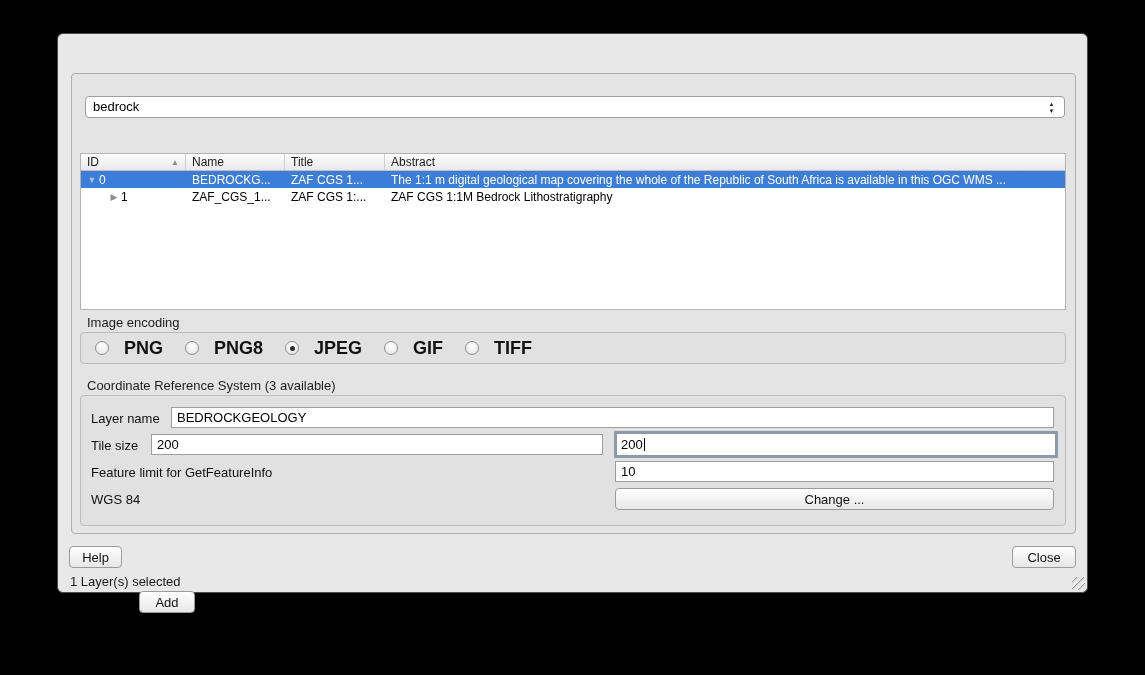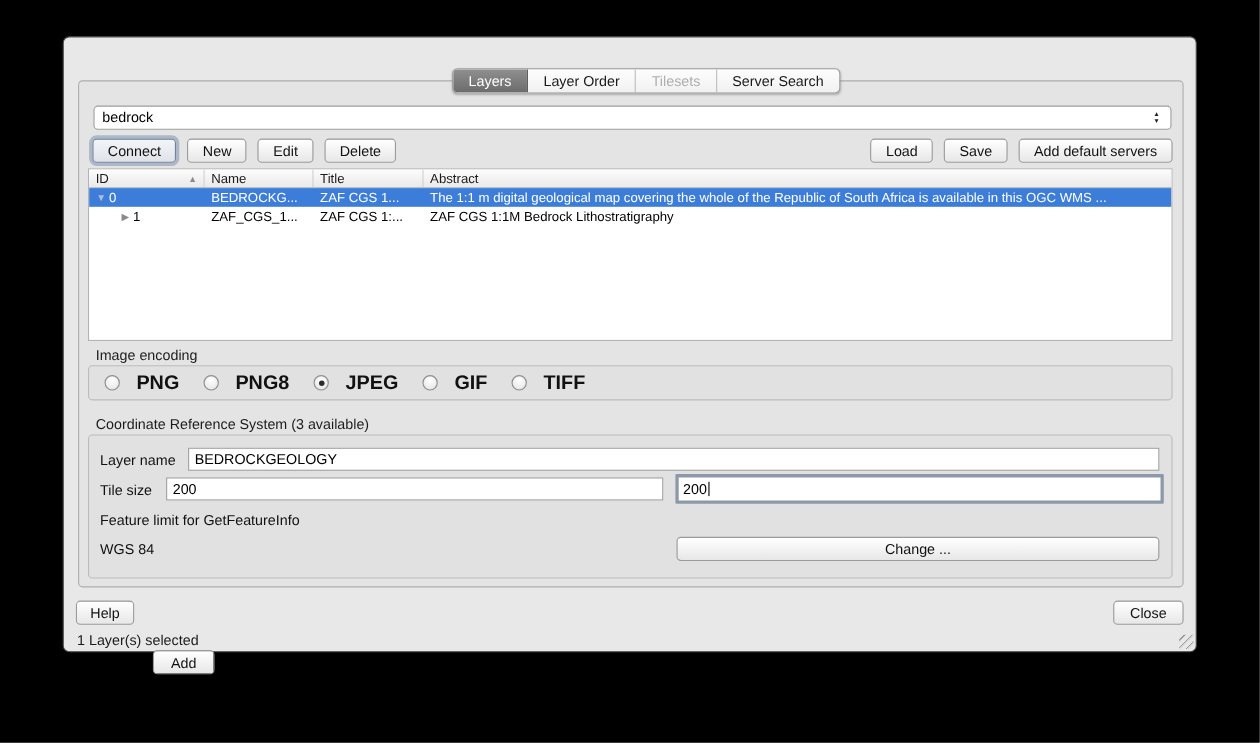--- a/index.html
+++ b/index.html
@@ -106,46 +106,31 @@
   .grip { position:absolute; right:2px; bottom:2px; width:13px; height:13px;
           background:repeating-linear-gradient(135deg, transparent 0 3px,
                      #9a9a9a 3px 4px, #d9d9d9 4px 5px); border-radius:0 0 5px 0; }
 </style>
 </head>
 <body>
 
 <div class="window">
 
 
-  <div class="tabbar">
-    <div class="tab selected">Layers</div>
-    <div class="tab">Layer Order</div>
-    <div class="tab disabled">Tilesets</div>
-    <div class="tab">Server Search</div>
-  </div>
 
   <div class="panel">
 
     <div class="combo">
       <span>bedrock</span>
       <span class="stepper">
           <span>▲</span>
           <span>▼</span>
         </span>
     </div>
 
-    <div class="btnrow">
-      <div class="btn focused">Connect</div>
-      <div class="btn">New</div>
-      <div class="btn">Edit</div>
-      <div class="btn">Delete</div>
-      <div class="btn spacer">Load</div>
-      <div class="btn">Save</div>
-      <div class="btn">Add default servers</div>
-    </div>
 
     <div class="ltable">
       <div class="lhead">
         <div class="hcell c-id">
           <span>ID</span>
           <span class="sort">▲</span>
         </div>
         <div class="hcell c-name">Name</div>
         <div class="hcell c-title">Title</div>
         <div class="hcell c-abs">Abstract</div>
@@ -206,20 +191,21 @@
       <input class="field" style="left: 90px; top: 11px; width: 883px;" value="BEDROCKGEOLOGY">
 
       <div class="crslabel" style="top:42px;">Tile size</div>
       <input class="field" style="left: 70px; top: 38px; width: 452px;" value="200">
       <div class="fieldbox" style="left:533px; top:35px; width:444px; height:27px;">
         <span>200</span>
         <span class="caret"></span>
       </div>
 
       <div class="crslabel" style="top:69px;">Feature limit for GetFeatureInfo</div>
+      <input class="field" style="left: 534px; top: 65px; width: 439px;" value="10">
 
       <div class="crslabel" style="top:96px;">WGS 84</div>
       <div class="changebtn" style="left:534px; top:92px; width:439px;">Change ...</div>
     </div>
 
   </div>
 
   <div class="btn footer-btn" style="left:11px; width:53px;">Help</div>
   <div class="btn footer-btn" style="left:81px; width:56px;margin-top:45px;">Add</div>
   <div class="btn footer-btn" style="right:11px; width:64px;">Close</div>

